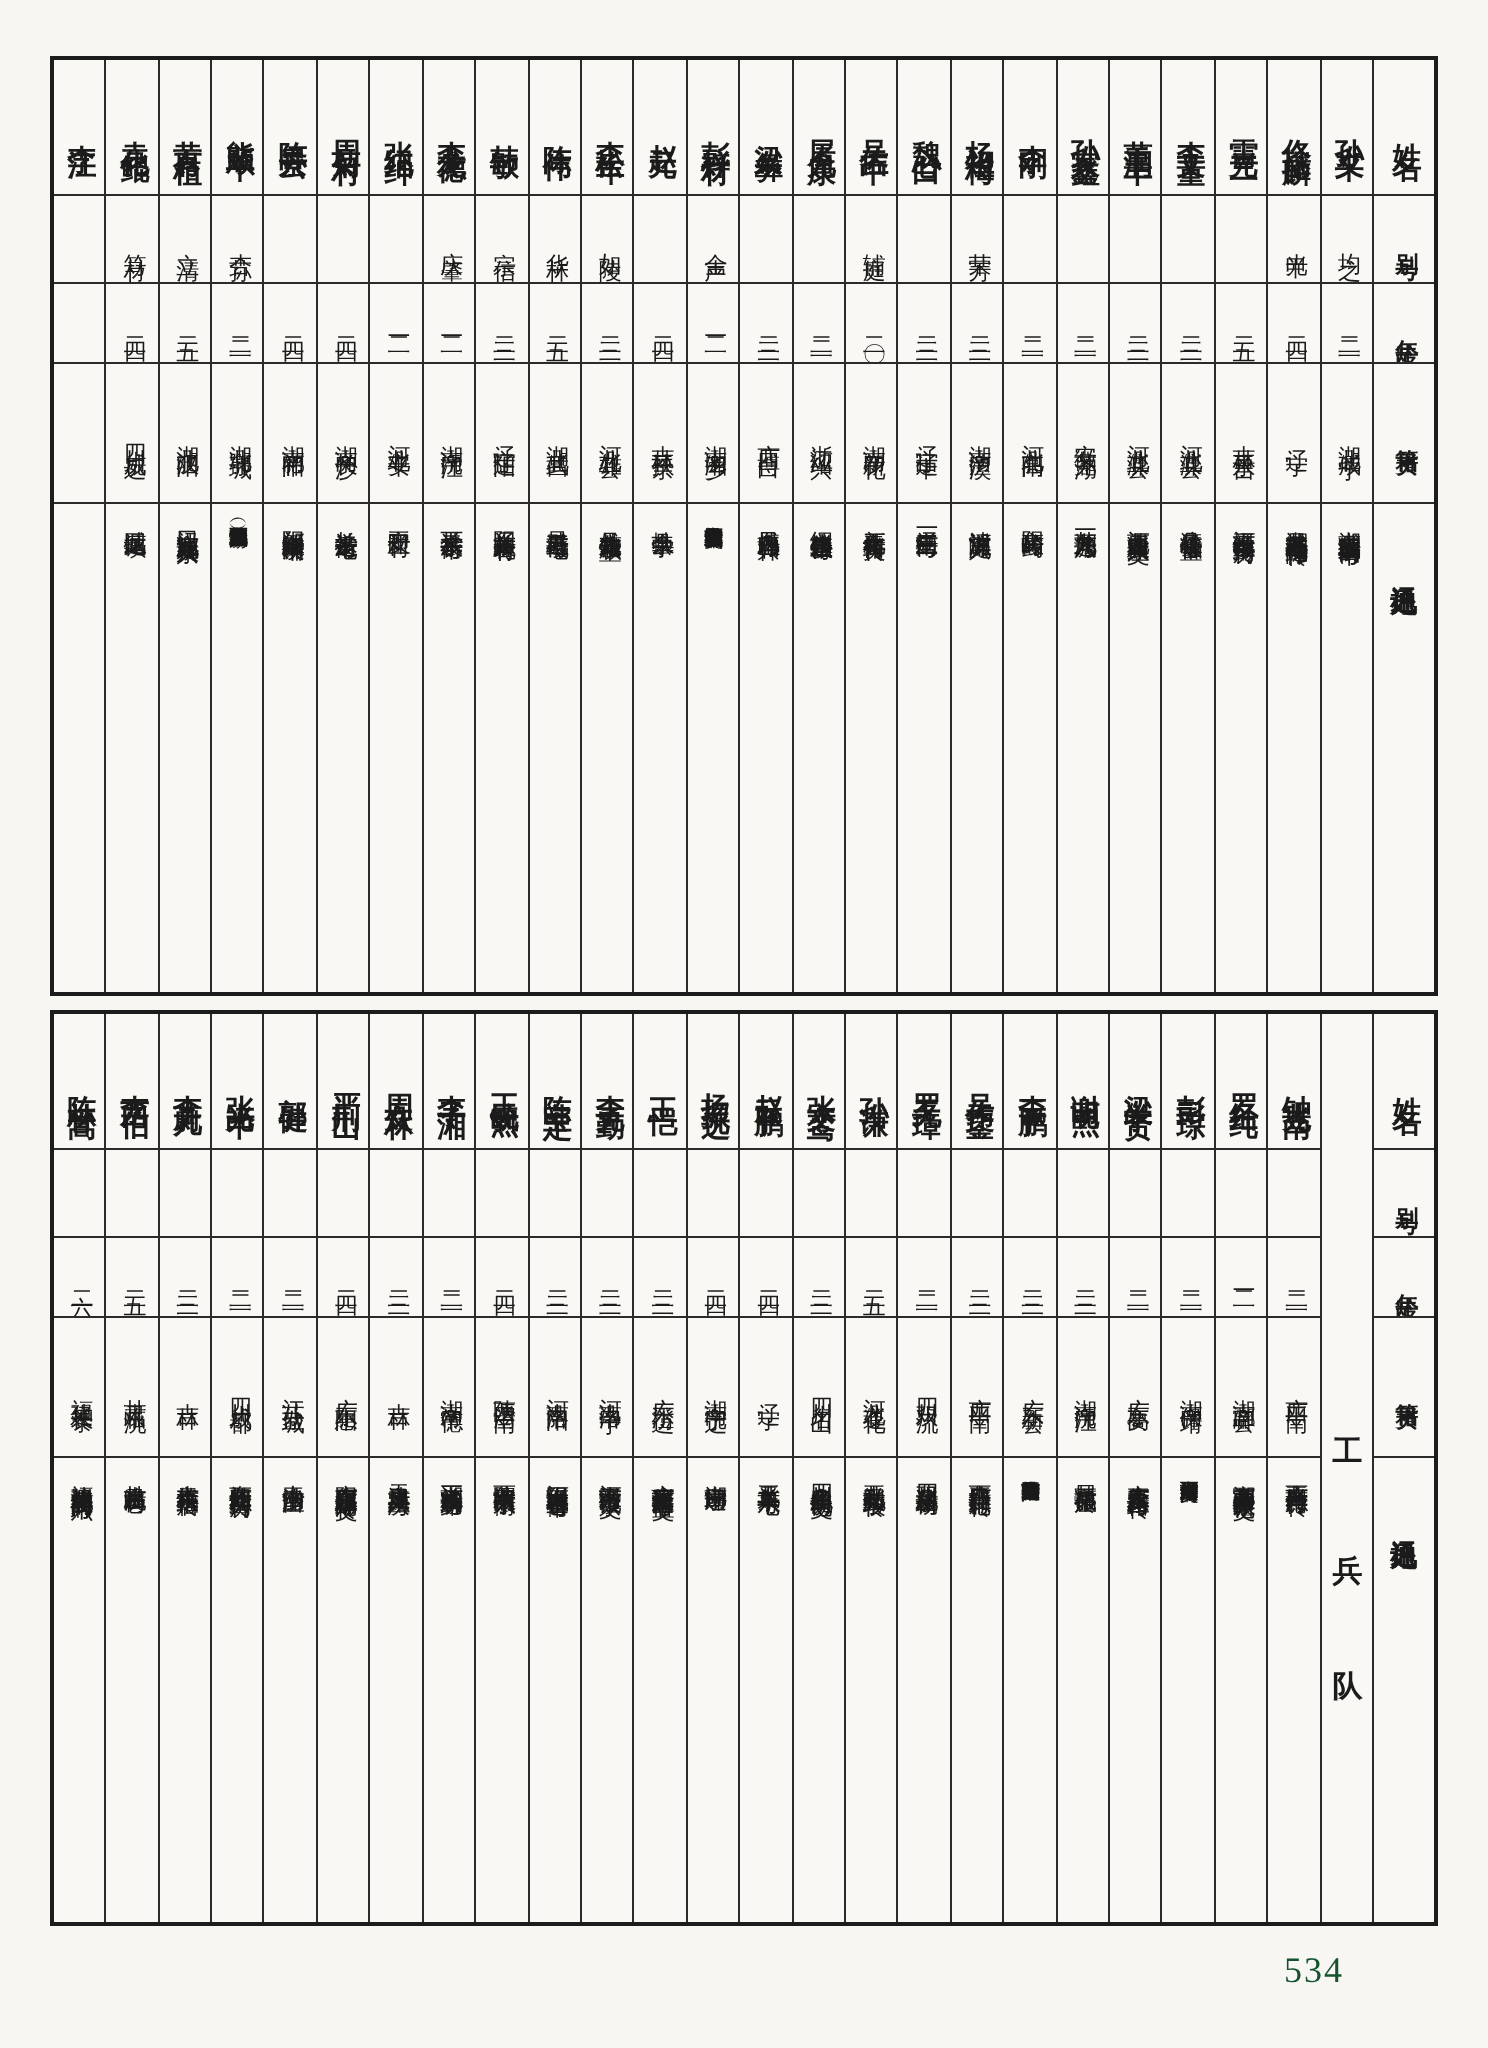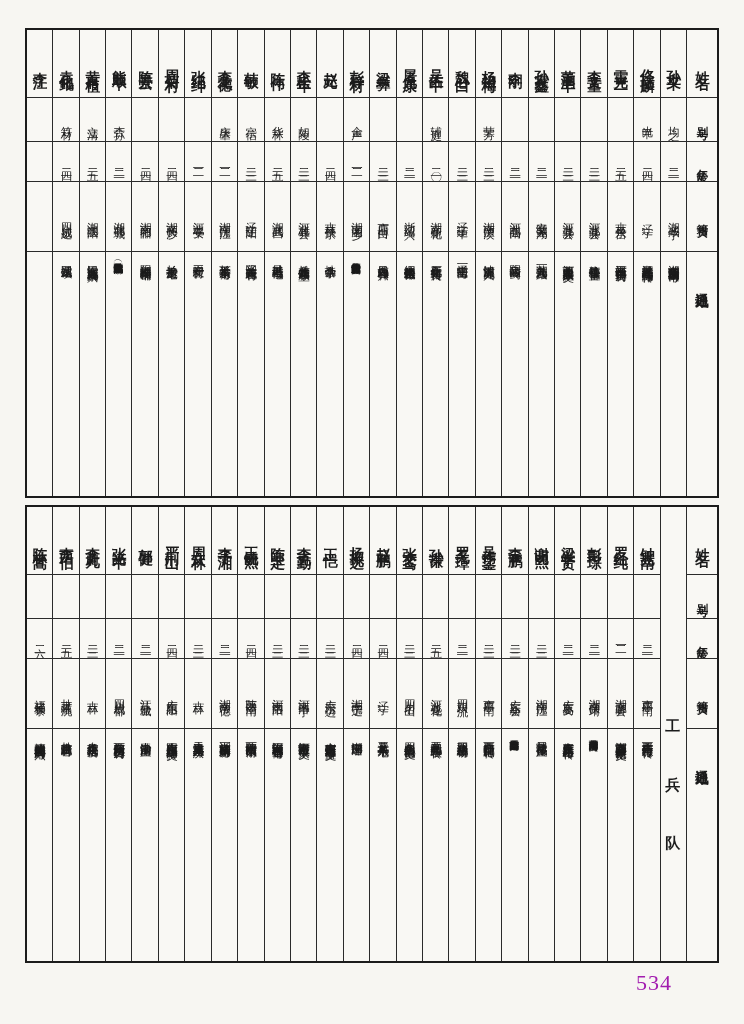--- a/index.html
+++ b/index.html
@@ -70,21 +70,21 @@
   .h-origin { font-weight:bold; font-size:13px; letter-spacing:18px; }
   .h-address{ font-weight:bold; font-size:13.5px; letter-spacing:52px; padding-top:26px; }
 
   .section-label {
     font-size:15px; font-weight:bold; letter-spacing:58px; padding-top:120px;
   }
 
   .page-number {
     position:absolute; right:72px; bottom:28px;
     font-family:"Liberation Serif","DejaVu Serif",serif;
-    font-size:22px; color:#a21caf; letter-spacing:1px;
+    font-size:18px; color:#14532d; letter-spacing:1px;
   }
 </style>
 </head>
 <body>
 
 <div class="page">
 
   <div class="tbl tbl-top" id="top-table">
     <div class="col col-header">
       <div class="cell cell-name">

